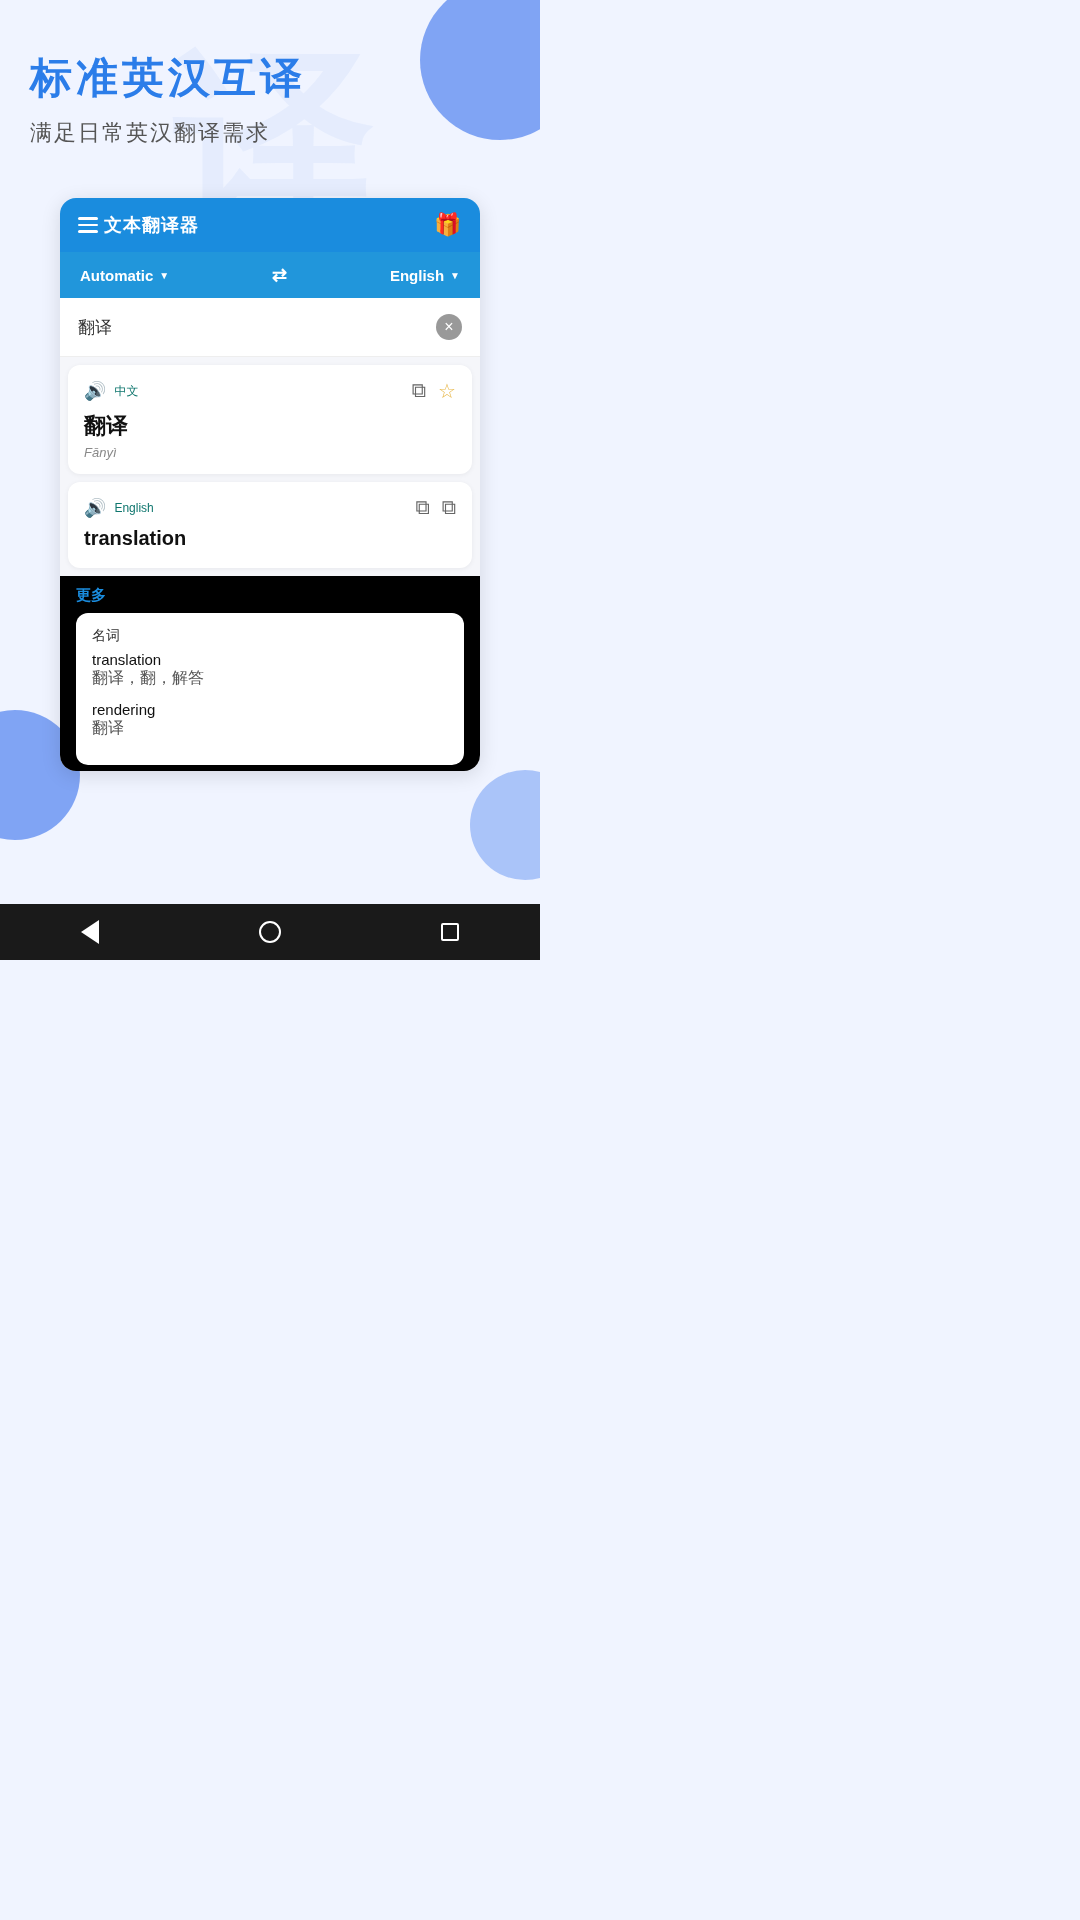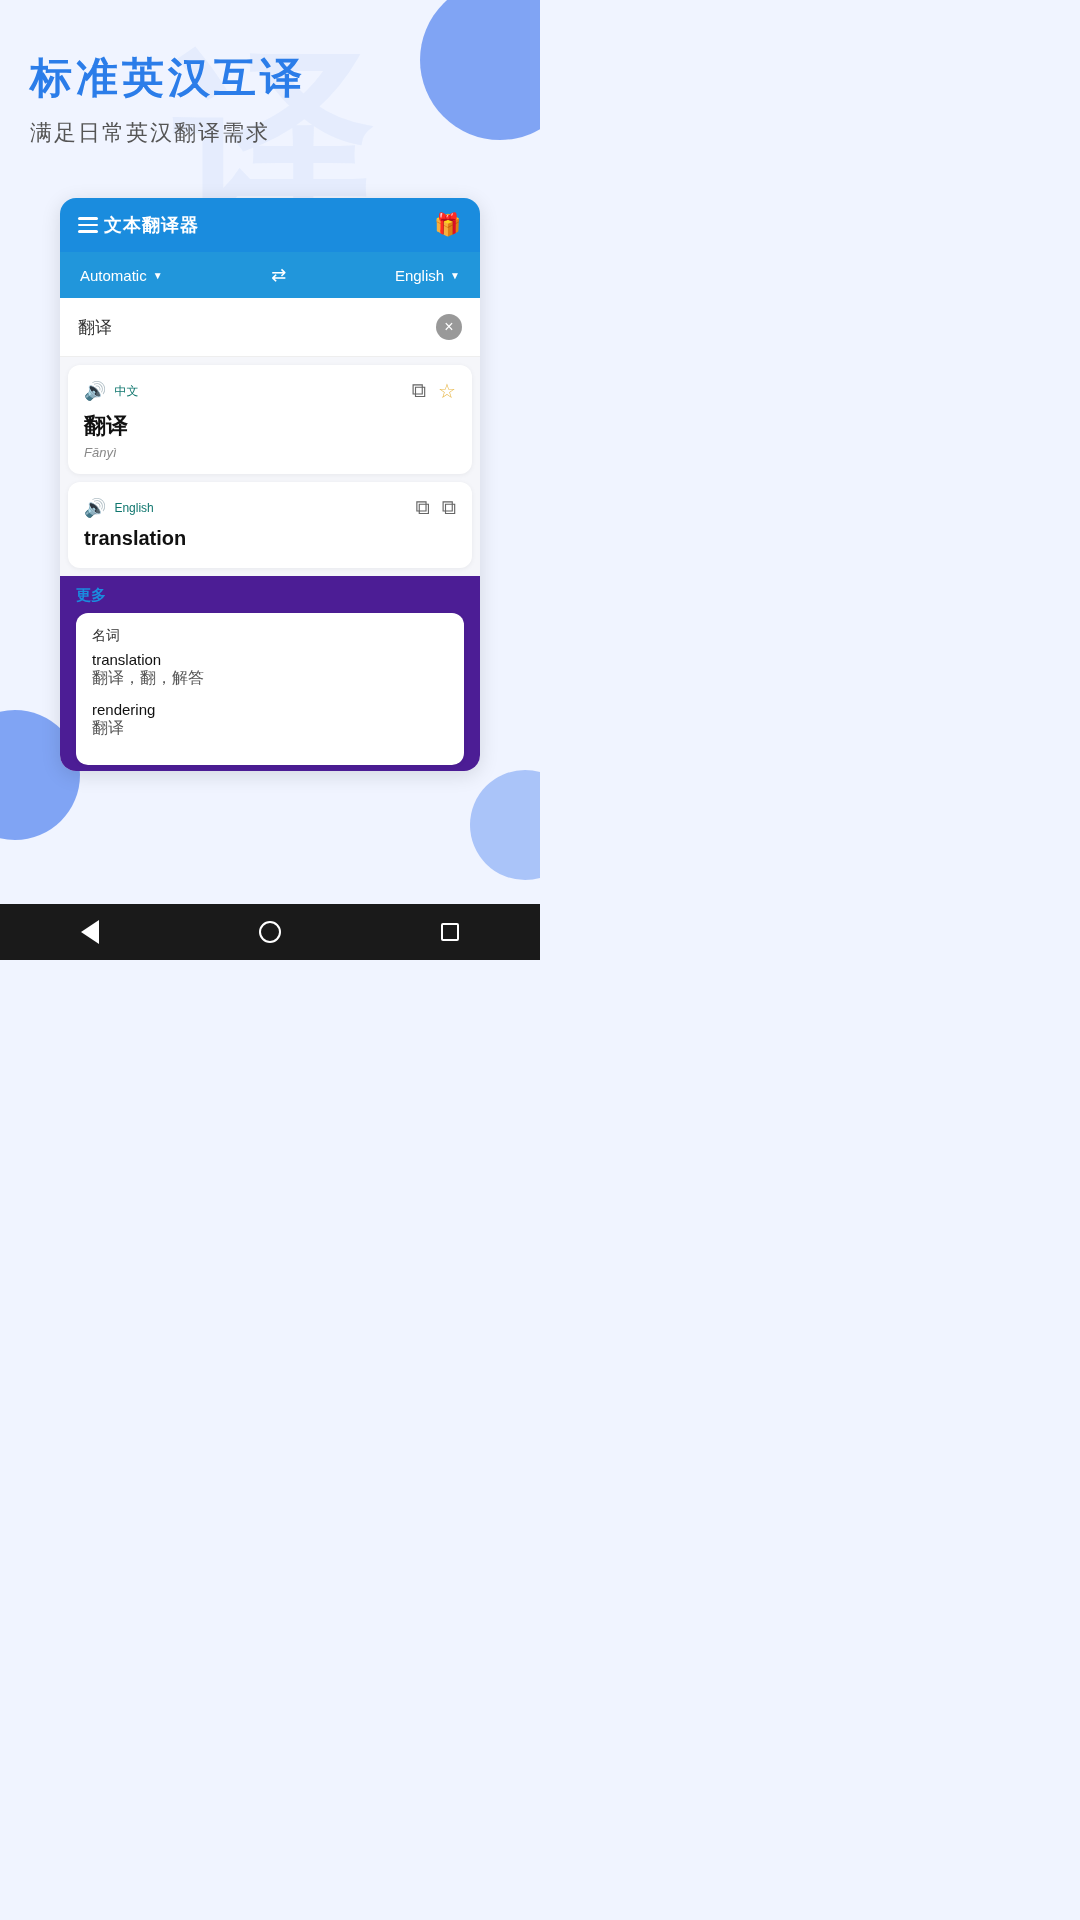--- a/index.html
+++ b/index.html
@@ -144,20 +144,21 @@
       cursor: pointer;
     }
 
     
     .lang-bar {
       background: #2196db;
       display: flex;
       align-items: center;
       justify-content: space-between;
       padding: 12px 20px;
+      font-weight: bold;
     }
 
     .lang-selector {
       display: flex;
       align-items: center;
       gap: 6px;
       color: white;
       font-size: 15px;
       cursor: pointer;
     }
@@ -270,21 +271,21 @@
       font-style: italic;
     }
 
     
     .result-card.english-card .result-main {
       font-size: 20px;
     }
 
     
     .more-section {
-      background: #4c1d95;
+      background: #000000;
       padding: 10px 16px 6px;
     }
 
     .more-label {
       font-size: 15px;
       color: #1a8cde;
       font-weight: 600;
       margin-bottom: 8px;
     }
 

